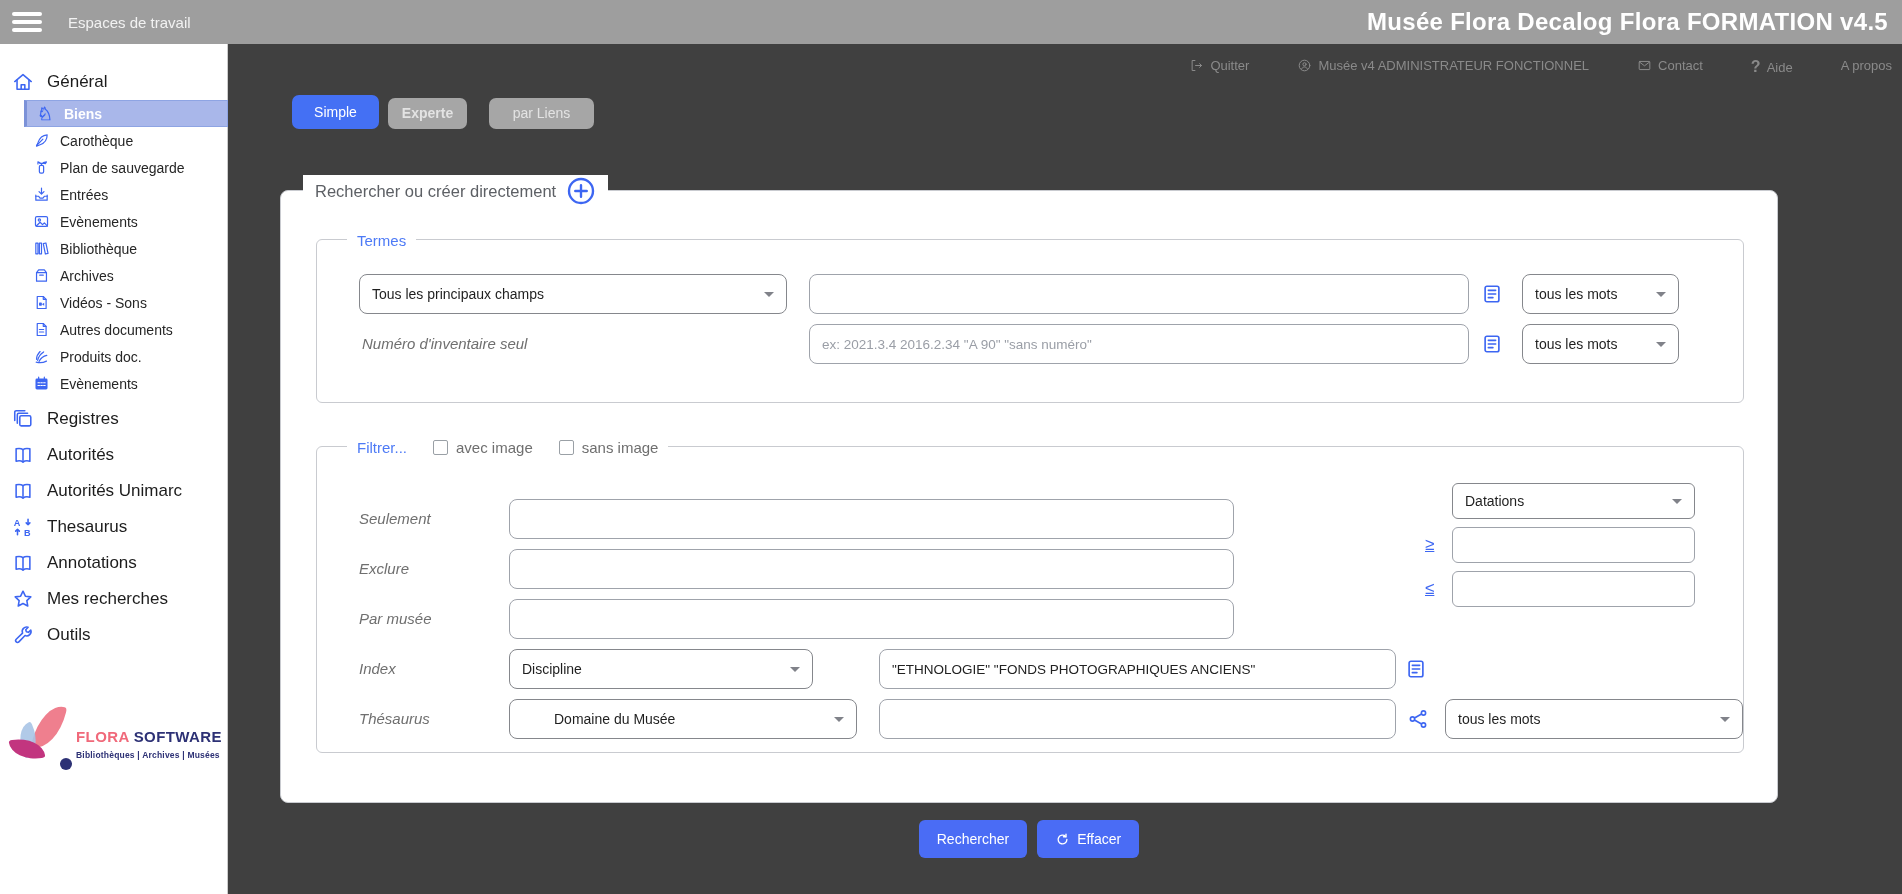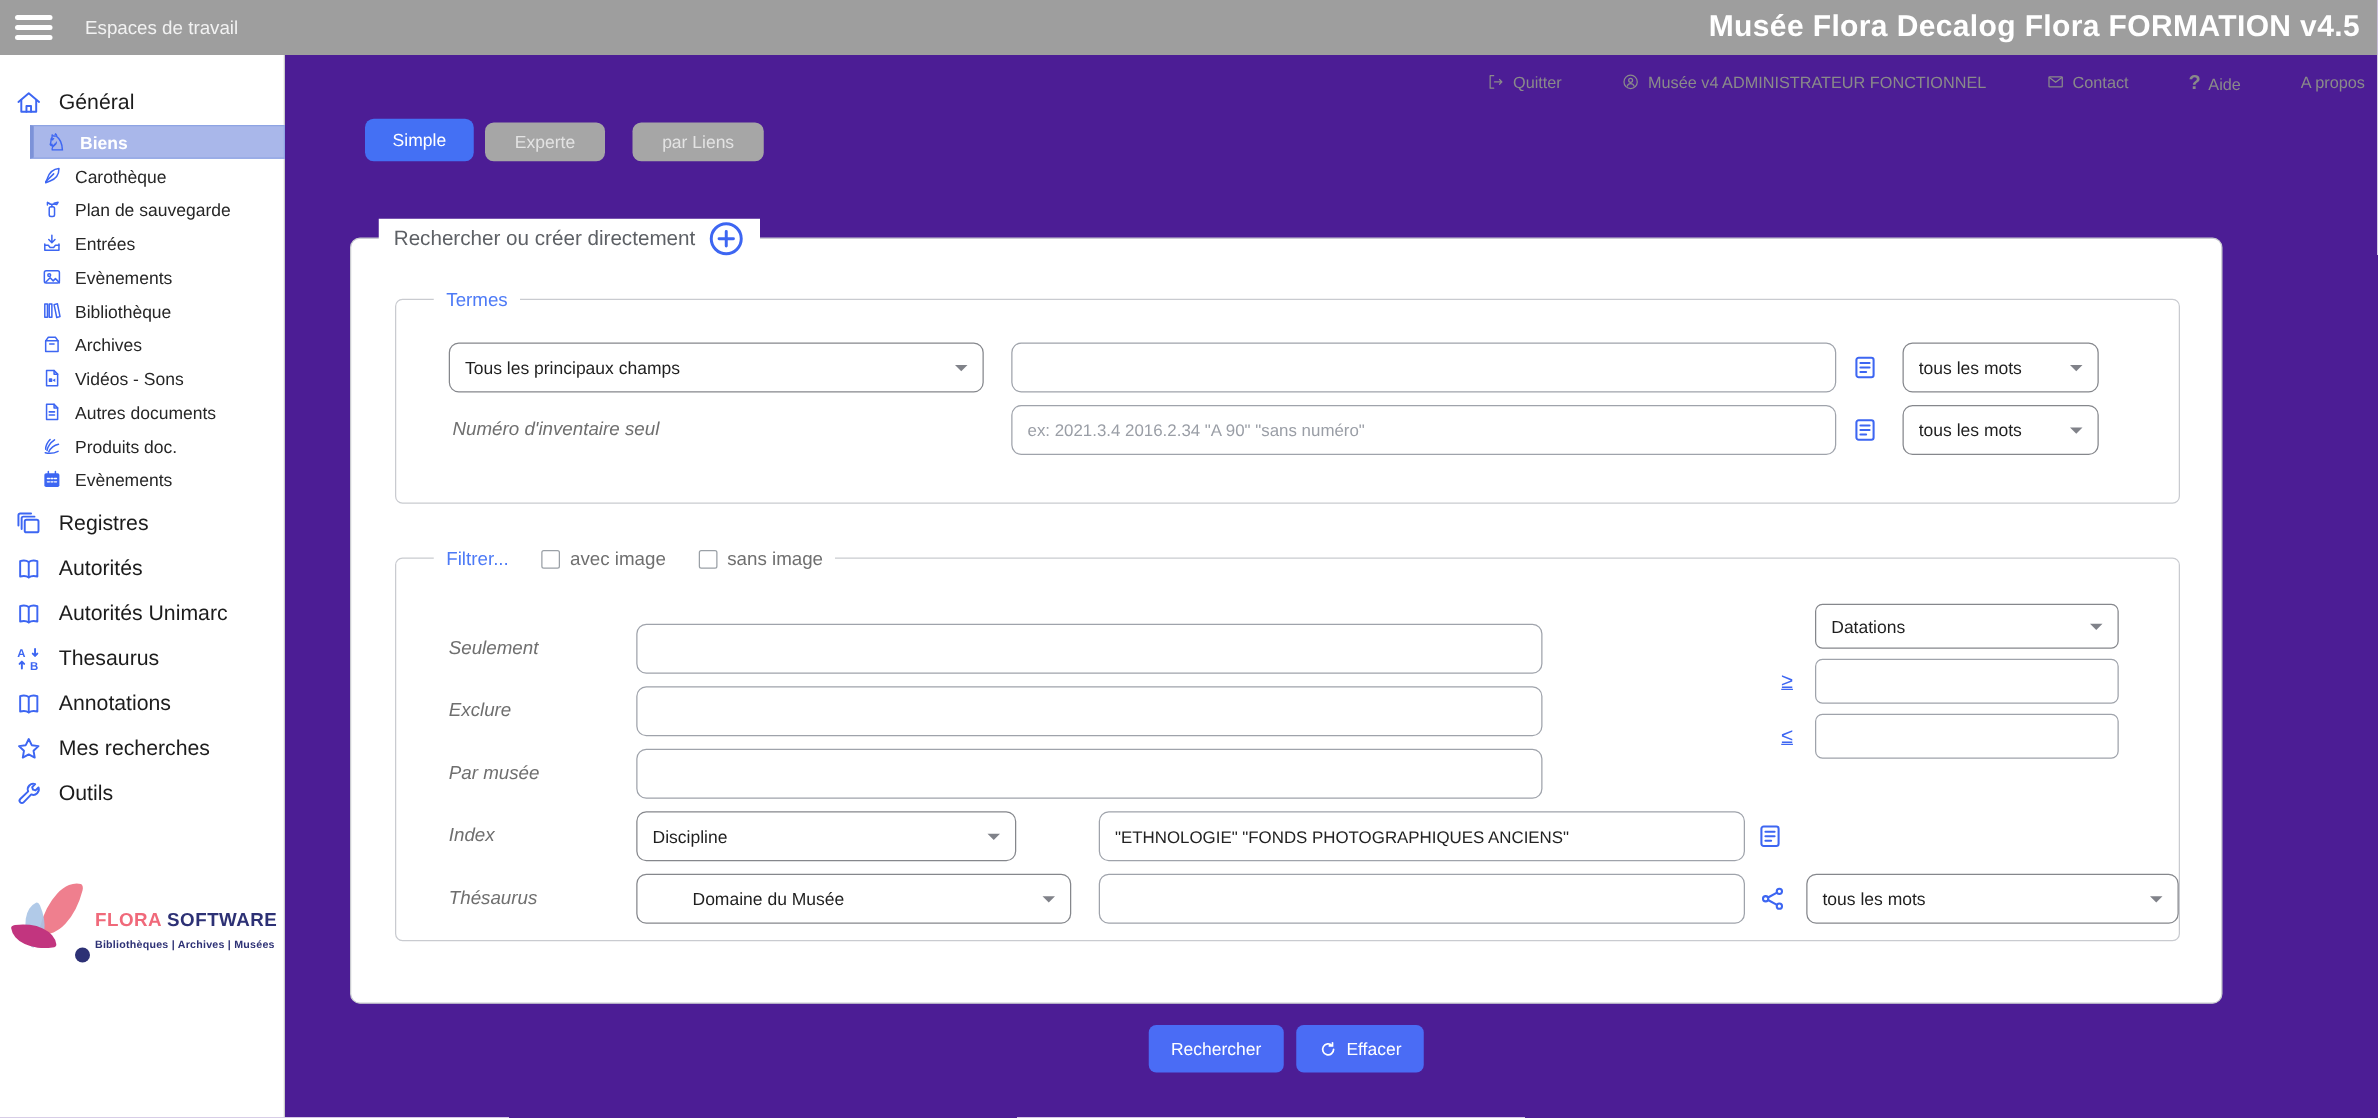--- a/index.html
+++ b/index.html
@@ -1,18 +1,18 @@
 <!DOCTYPE html>
 <html><head>
 <meta charset="utf-8">
 <style>
   * { margin:0; padding:0; box-sizing:border-box; }
   html,body { background:#fff; }
   body { font-family:"Liberation Sans", sans-serif; }
-  .page { position:relative; width:1902px; height:894px; background:#4c1d95; overflow:hidden; }
+  .page { position:relative; width:1902px; height:894px; background:#404040; overflow:hidden; }
 
   
   .topbar { position:absolute; left:0; top:0; width:1902px; height:44px; background:#9e9e9e;
             display:flex; align-items:center; }
   .hamburger { width:30px; height:20px; margin-left:12px; display:flex; flex-direction:column;
                justify-content:space-between; cursor:pointer; }
   .hamburger span { display:block; height:4px; border-radius:2px; background:#fff; }
   .ws-label { color:#f2f2f2; font-size:15px; margin-left:26px; }
   .app-title { margin-left:auto; margin-right:14px; color:#fff; font-size:24px; font-weight:bold;
                letter-spacing:.3px; white-space:nowrap; }
@@ -54,21 +54,21 @@
              justify-content:flex-end; align-items:flex-start; gap:48px; }
   .ulink { display:flex; align-items:center; gap:6px; color:#8a8a8a; font-size:13px;
            cursor:pointer; white-space:nowrap; }
   .uicn { stroke:#8a8a8a; fill:none; stroke-width:1.6; stroke-linecap:round; stroke-linejoin:round; }
   .qmark { font-size:16px; color:#8a8a8a; font-weight:bold; }
 
   .tabs { position:absolute; left:40px; top:51px; display:flex; align-items:flex-start; }
   .tab { border-radius:7px; text-align:center; font-size:14px; cursor:pointer;margin-left:24px; }
   .tab.active { width:87px; height:34px; line-height:34px; background:#4470f4; color:#fff; }
   .tab.idle { height:31px; line-height:31px; margin-top:3px; background:#a6a6a6; color:#e3e3e3; }
-  .tab.t2 { width:96px; margin-left:9px; }
+  .tab.t2 { width:79px; margin-left:9px;font-weight:bold; }
   .tab.t3 { width:105px; margin-left:22px; }
 
   
   .panel { position:absolute; left:52px; top:146px; width:1498px; height:613px;
            border:1px solid #c9cbd0; border-radius:8px; background:#fff; }
   .panel-legend { position:absolute; top:-16px; left:22px; height:32px; background:#fff;
                   padding:0 12px; display:flex; align-items:center; gap:10px; }
   .panel-legend-text { color:#5d6065; font-size:16.5px; white-space:nowrap; }
 
   .fld { position:absolute; border:1px solid #c9cbd0; border-radius:6px; background:#fff; }

